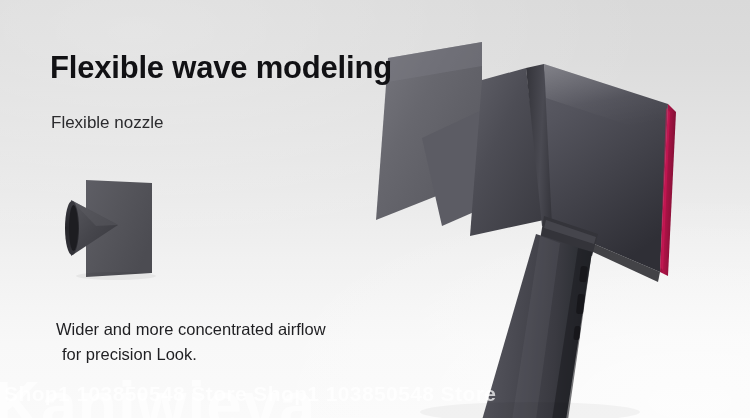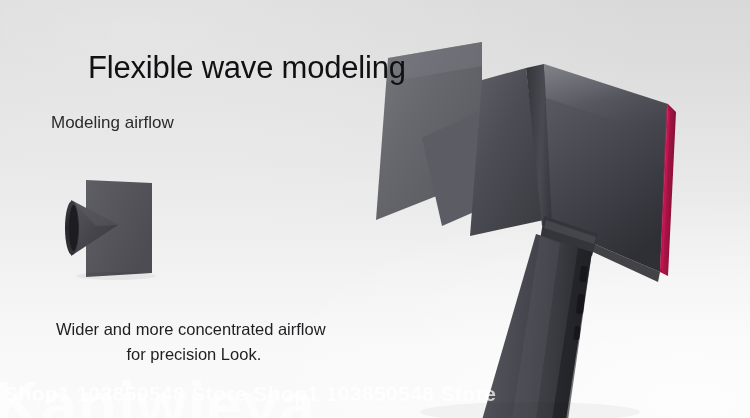--- a/index.html
+++ b/index.html
@@ -24,47 +24,46 @@
       radial-gradient(100% 80% at 92% 96%, rgba(255,255,255,0.55) 0%, rgba(255,255,255,0) 62%);
     pointer-events: none;
   }
 
   
   .title {
     position: absolute;
     left: 50px;
     top: 50px;
     font-size: 31px;
-    font-weight: normal;
+    font-weight: bold;
     color: #111114;
     letter-spacing: -0.2px;
     white-space: nowrap;
     z-index: 30;
-    margin-left: 38px;
   }
   .subtitle {
     position: absolute;
     left: 51px;
     top: 113px;
     font-size: 17px;
     font-weight: normal;
     color: #2b2b2e;
     white-space: nowrap;
     z-index: 30;
   }
   .caption {
     position: absolute;
     left: 56px;
     top: 317px;
     font-size: 16.5px;
     color: #1f1f22;
     line-height: 25px;
     z-index: 30;
   }
-  .caption .l2 { display: block; padding-left: 6px; text-align: center; }
+  .caption .l2 { display: block; padding-left: 6px; }
 
   
   #accessory {
     position: absolute;
     left: 60px;
     top: 176px;
     width: 108px;
     height: 104px;
     z-index: 20;
   }
@@ -214,21 +213,21 @@
 
       <rect x="250" y="246" width="7" height="16" rx="2.5" transform="rotate(6 253 254)" fill="#17171b"></rect>
       <rect x="247" y="274" width="7" height="20" rx="2.5" transform="rotate(6 250 284)" fill="#17171b"></rect>
       <rect x="244" y="306" width="6" height="14" rx="2.5" transform="rotate(6 247 313)" fill="#17171b"></rect>
 
       <ellipse cx="200" cy="392" rx="110" ry="10" fill="#000" opacity="0.04"></ellipse>
     </svg>
   </div>
 
   <div class="title">Flexible wave modeling</div>
-  <div class="subtitle">Modeling airflow</div>
+  <div class="subtitle">Flexible nozzle</div>
   <div class="caption">
     <span class="l1">Wider and more concentrated airflow</span>
     <span class="l2">for precision Look.</span>
   </div>
 
   <div id="wm-big">Kaniwieva</div>
   <div id="wm-small">Shop1 103850548 Store Shop1 103850548 Store</div>
 
 </div>
 

